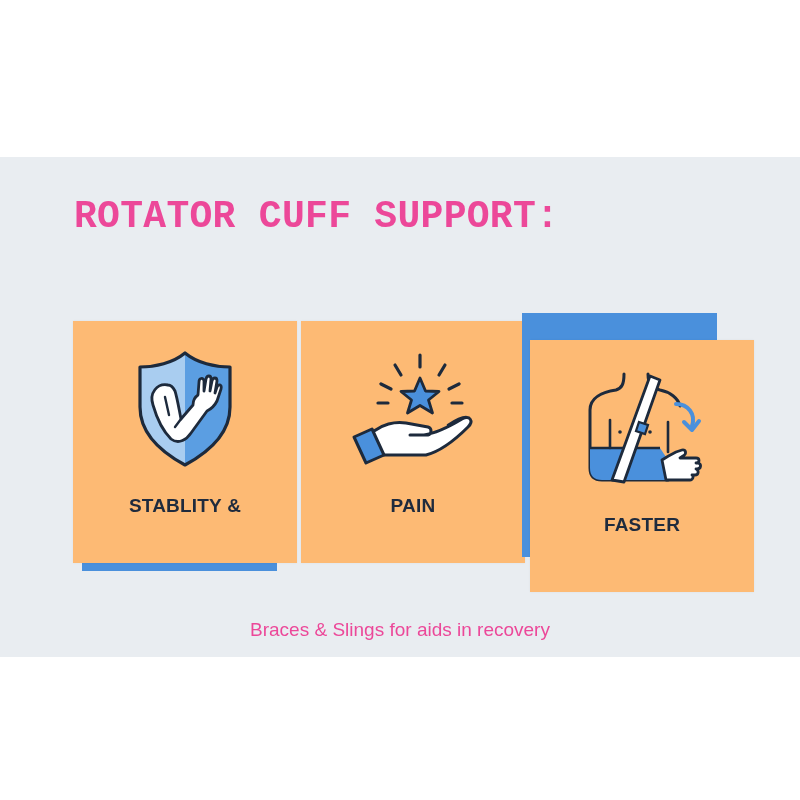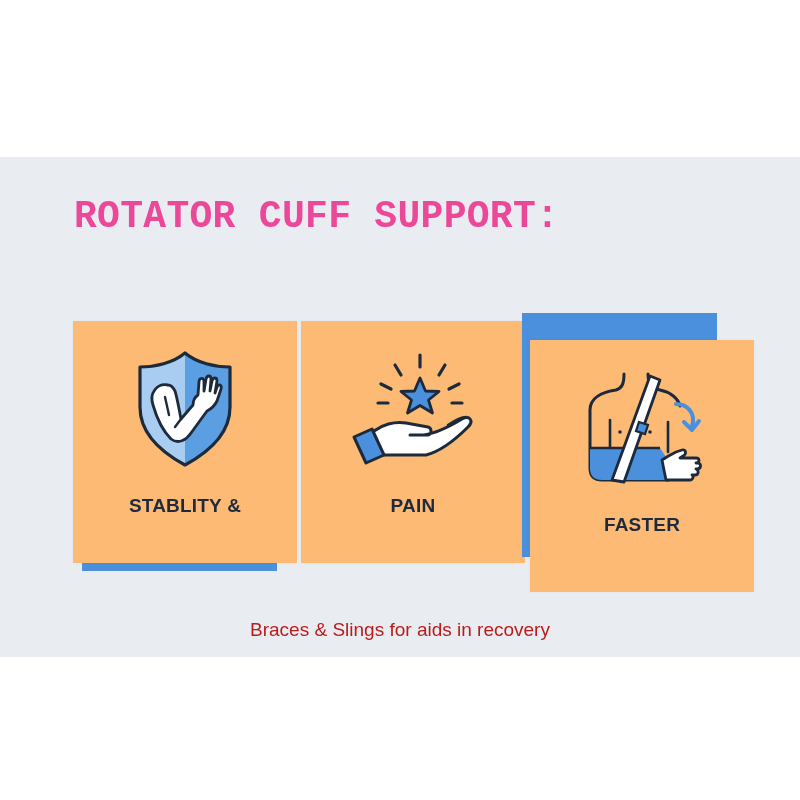--- a/index.html
+++ b/index.html
@@ -75,21 +75,21 @@
     .card .label span { display: block; }
 
     .caption {
       position: absolute;
       left: 0;
       width: 800px;
       top: 619px;
       text-align: center;
       font-family: "Liberation Sans", "DejaVu Sans", sans-serif;
       font-size: 19px;
-      color: #b91c1c;
+      color: #ec4899;
     }
   </style>
 </head>
 <body>
 
 <div class="band"></div>
 
 <h1 class="title">
   <span>ROTATOR CUFF SUPPORT:</span>
 </h1>

